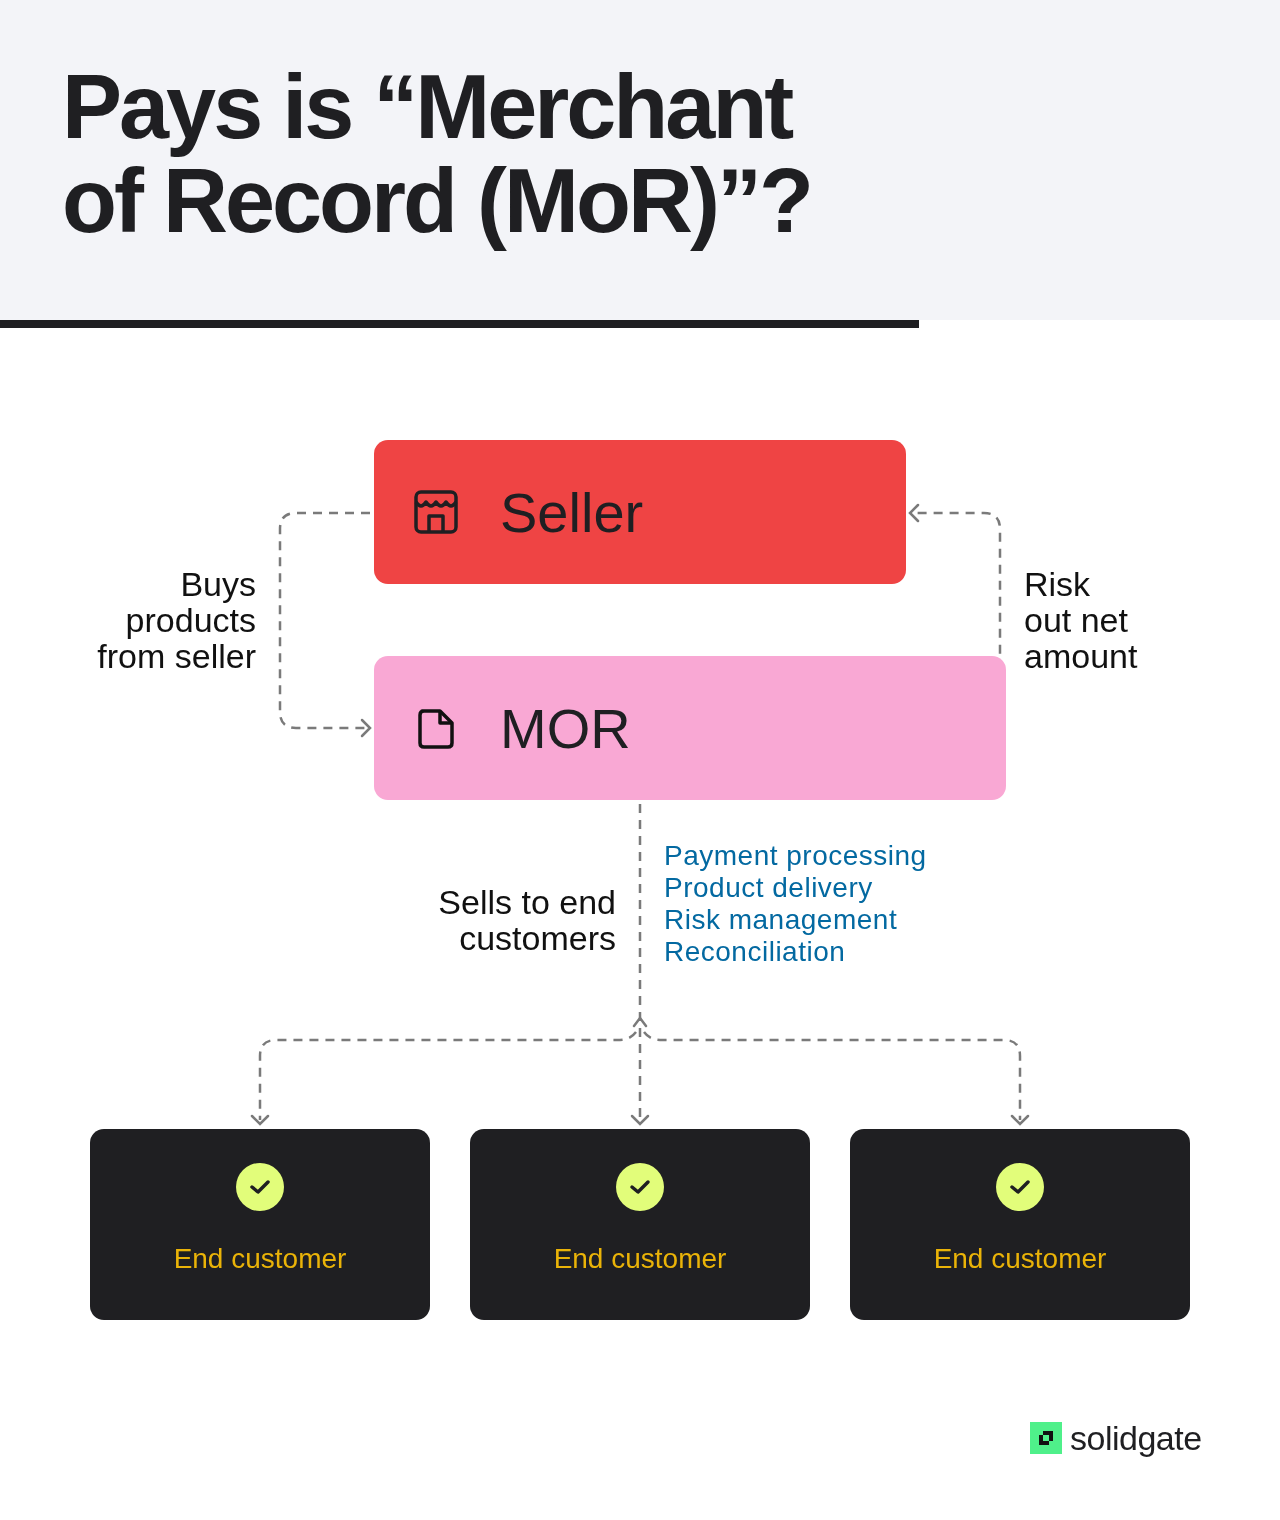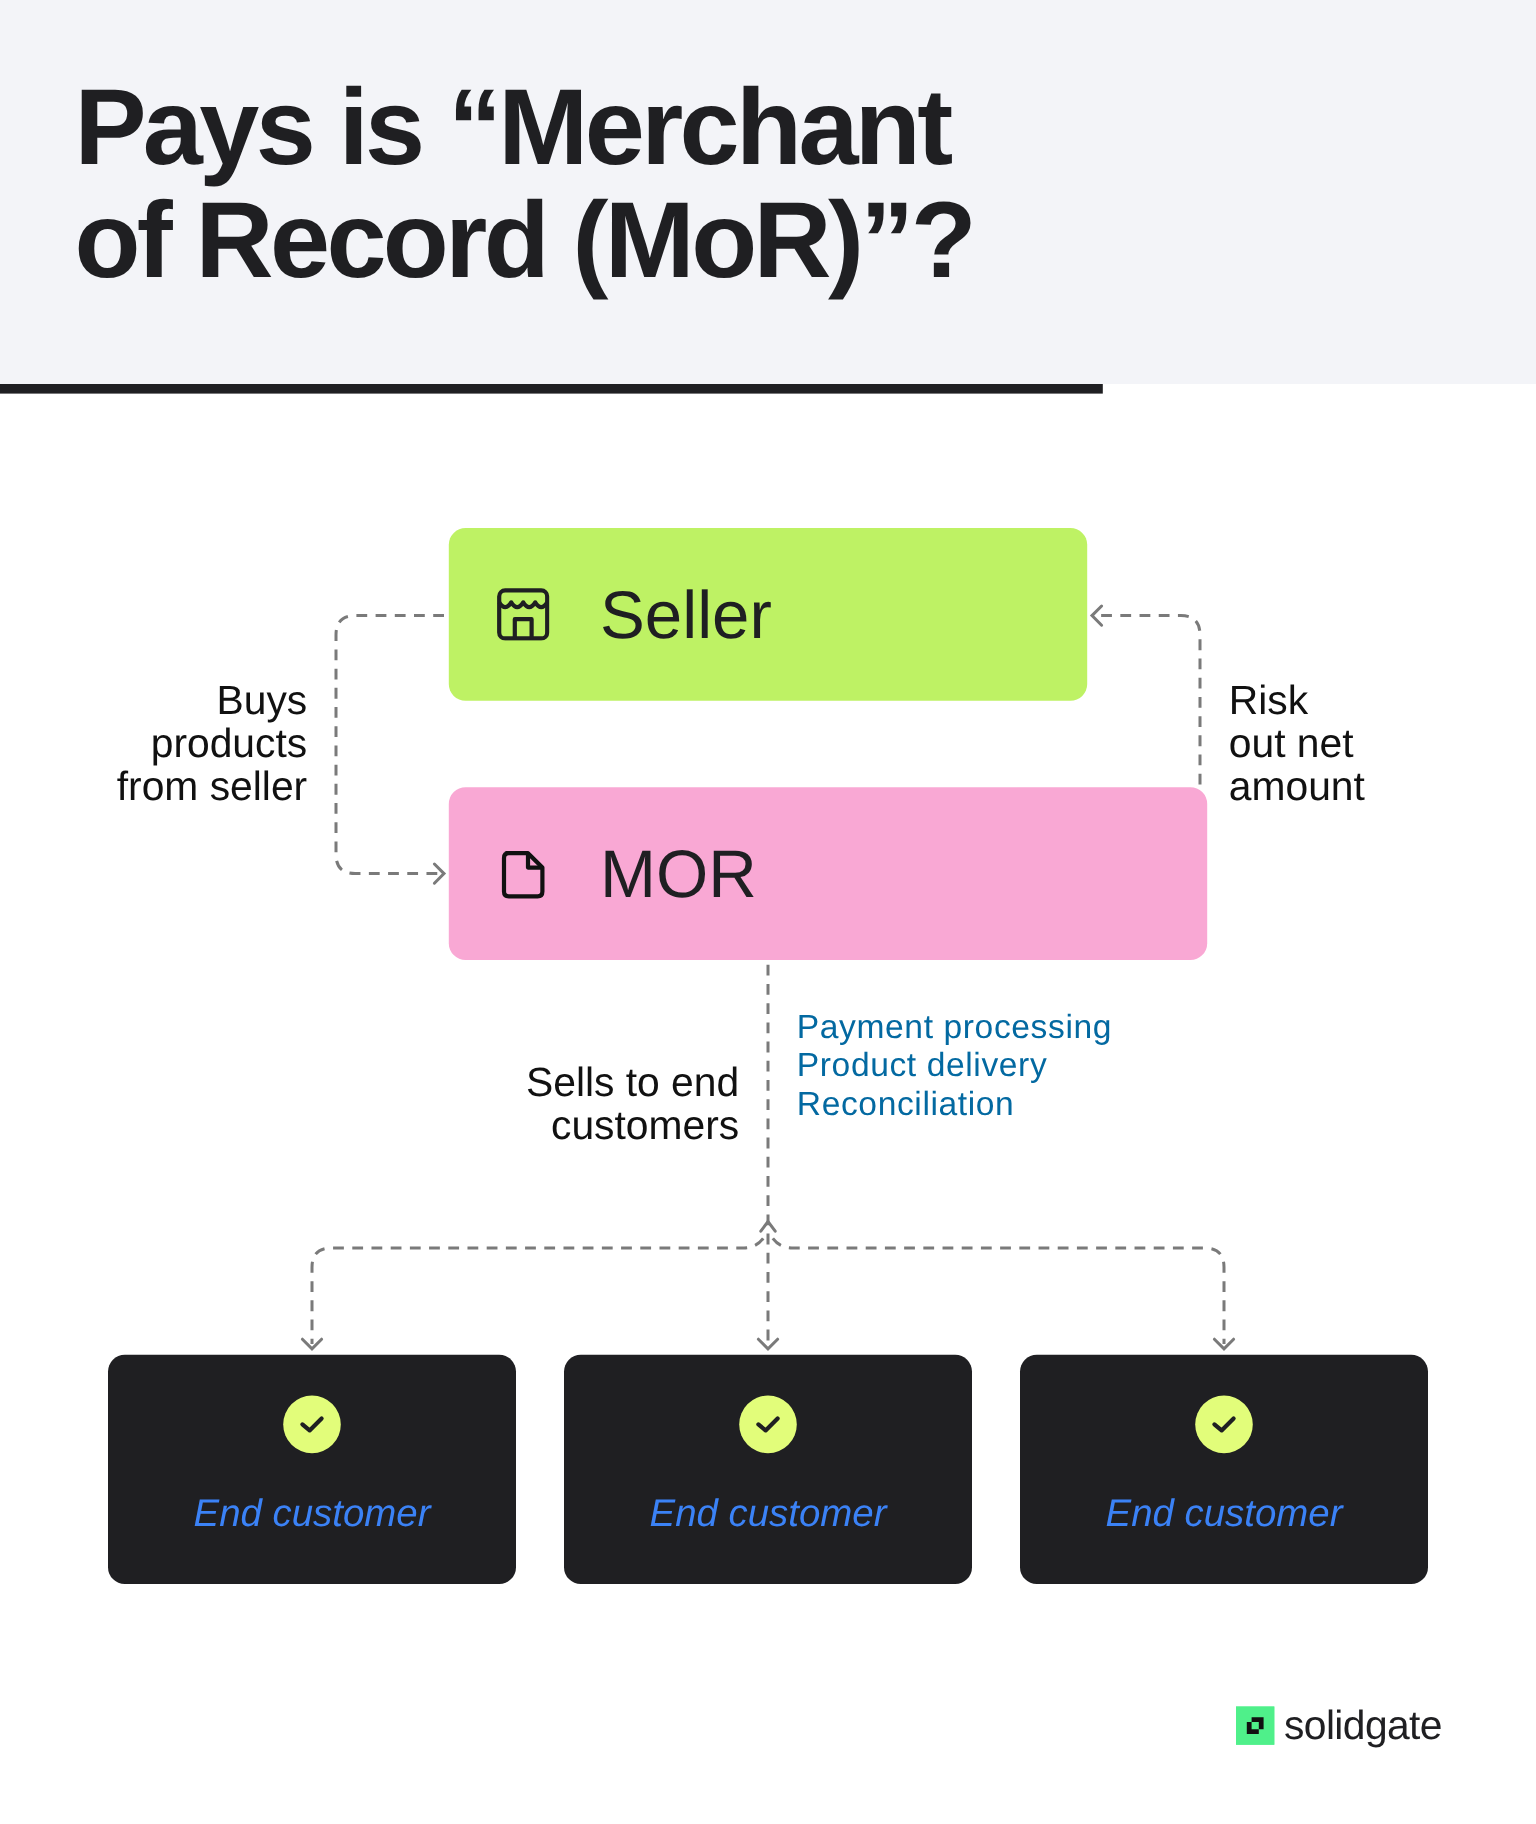--- a/index.html
+++ b/index.html
@@ -5,38 +5,38 @@
   * { box-sizing: border-box; margin: 0; padding: 0; }
   html, body { width: 1280px; height: 1520px; background: #ffffff; overflow: hidden; }
   body { position: relative; font-family: "Liberation Sans", "DejaVu Sans", sans-serif; color: #1f1f22; }
 
   .header-band { position: absolute; left: 0; top: 0; width: 1280px; height: 320px; background: #f3f4f8; }
   .title { position: absolute; left: 62px; top: 60px; width: 900px; font-size: 90px; line-height: 94px; font-weight: 700; letter-spacing: -3px; color: #1f1f22; }
   .title span { display: block; }
   .title-rule { position: absolute; left: 0; top: 320px; width: 919px; height: 8px; background: #1f1f22; }
 
   .node { position: absolute; border-radius: 14px; display: flex; align-items: center; }
-  .node-seller { left: 374px; top: 440px; width: 532px; height: 144px; background: #bef264; }
+  .node-seller { left: 374px; top: 440px; width: 532px; height: 144px; background: #ef4444; }
   .node-mor { left: 374px; top: 656px; width: 632px; height: 144px; background: #f9a8d4; }
   .node .icon { position: absolute; left: 40px; top: 50%; transform: translateY(-50%); width: 44px; height: 44px; }
   .node .label { position: absolute; left: 126px; top: 50%; transform: translateY(-50%); font-size: 56px; color: #1f1f22; font-weight: 400; }
 
   .side-label { position: absolute; font-size: 34px; line-height: 36px; color: #111; }
   .left-label { left: 40px; top: 566px; width: 216px; text-align: right; }
   .right-label { left: 1024px; top: 566px; width: 200px; text-align: left; }
   .sells-label { left: 380px; top: 884px; width: 236px; text-align: right; }
 
   .service-list { position: absolute; left: 664px; top: 840px; list-style: none; font-size: 28px; line-height: 32px; color: #0369a1; letter-spacing: 0.5px; }
 
   .cust { position: absolute; top: 1129px; width: 340px; height: 191px; background: #1f1f22; border-radius: 14px; }
   .cust-1 { left: 90px; }
   .cust-2 { left: 470px; }
   .cust-3 { left: 850px; }
   .check { position: absolute; left: 146px; top: 34px; width: 48px; height: 48px; border-radius: 50%; background: #e2fd7a; display: flex; align-items: center; justify-content: center; }
-  .cust .cust-label { position: absolute; left: 0; width: 100%; top: 114px; text-align: center; color: #3b82f6; font-size: 32px; font-style: italic; }
+  .cust .cust-label { position: absolute; left: 0; width: 100%; top: 114px; text-align: center; color: #eab308; font-size: 28px; }
 
   svg.connectors { position: absolute; left: 0; top: 0; width: 1280px; height: 1520px; pointer-events: none; }
 
   .logo { position: absolute; left: 1030px; top: 1420px; display: flex; align-items: center; }
   .logo-mark { width: 32px; height: 32px; background: #4ff08a; position: relative; }
   .logo-text { margin-left: 8px; font-size: 34px; color: #1f1f22; letter-spacing: -0.5px; line-height: 36px; }
 </style>
 </head>
 <body>
 
@@ -104,20 +104,21 @@
 </div>
 
 <div class="side-label sells-label">
   <div>Sells to end</div>
   <div>customers</div>
 </div>
 
 <ul class="service-list">
   <li>Payment processing</li>
   <li>Product delivery</li>
+  <li>Risk management</li>
   <li>Reconciliation</li>
 </ul>
 
 <div class="cust cust-1">
   <span class="check">
     <svg width="22" height="16" viewBox="0 0 22 16" fill="none" stroke="#1f1f22" stroke-width="3.5" stroke-linecap="round" stroke-linejoin="round">
         <path d="M3 8 L9 13 L19 3"></path>
       </svg>
   </span>
   <span class="cust-label">End customer</span>

